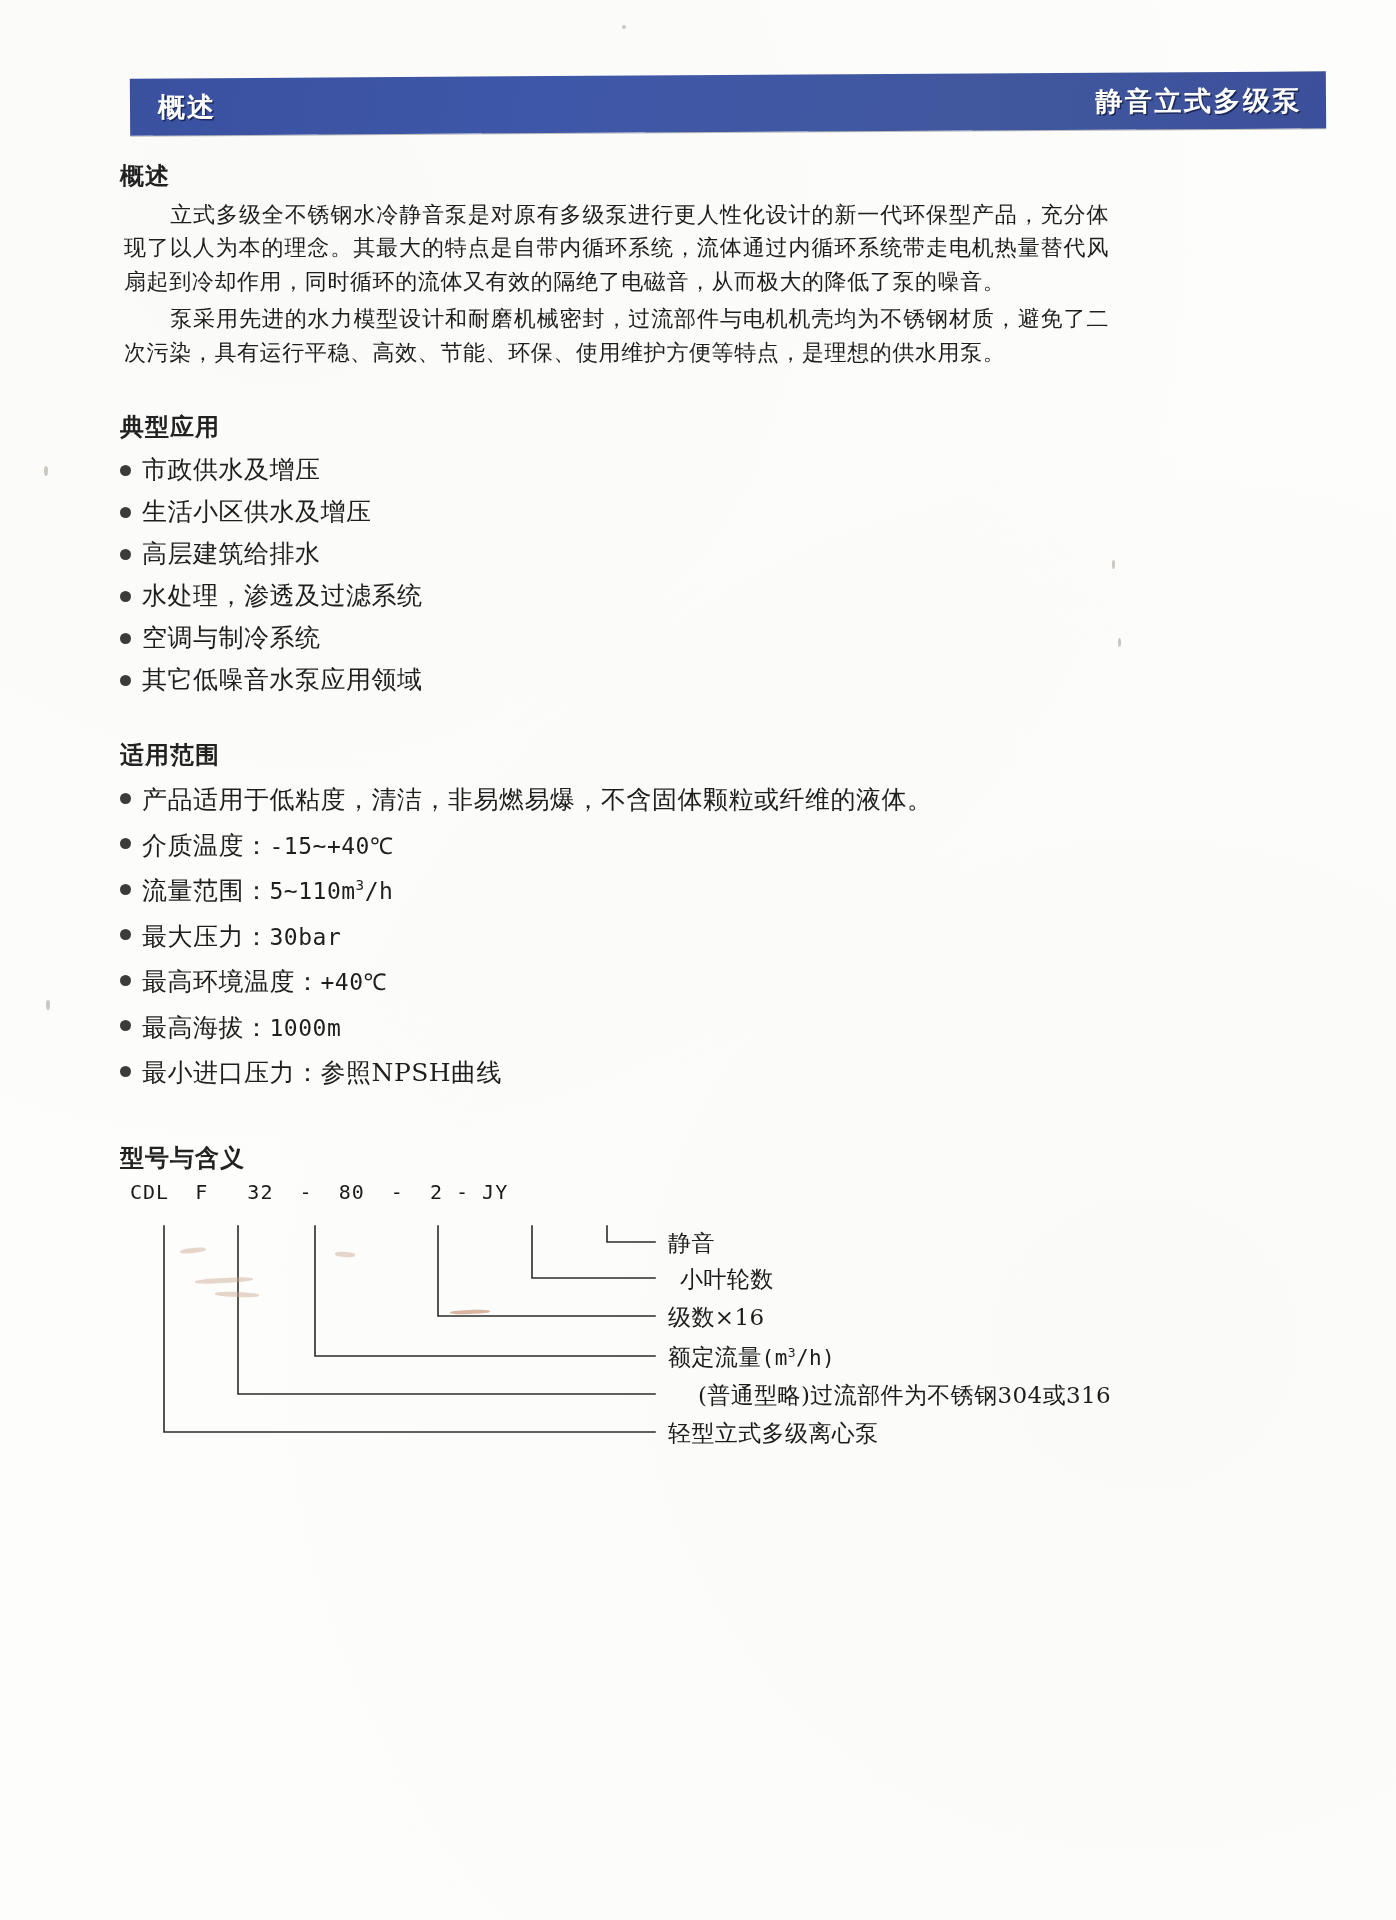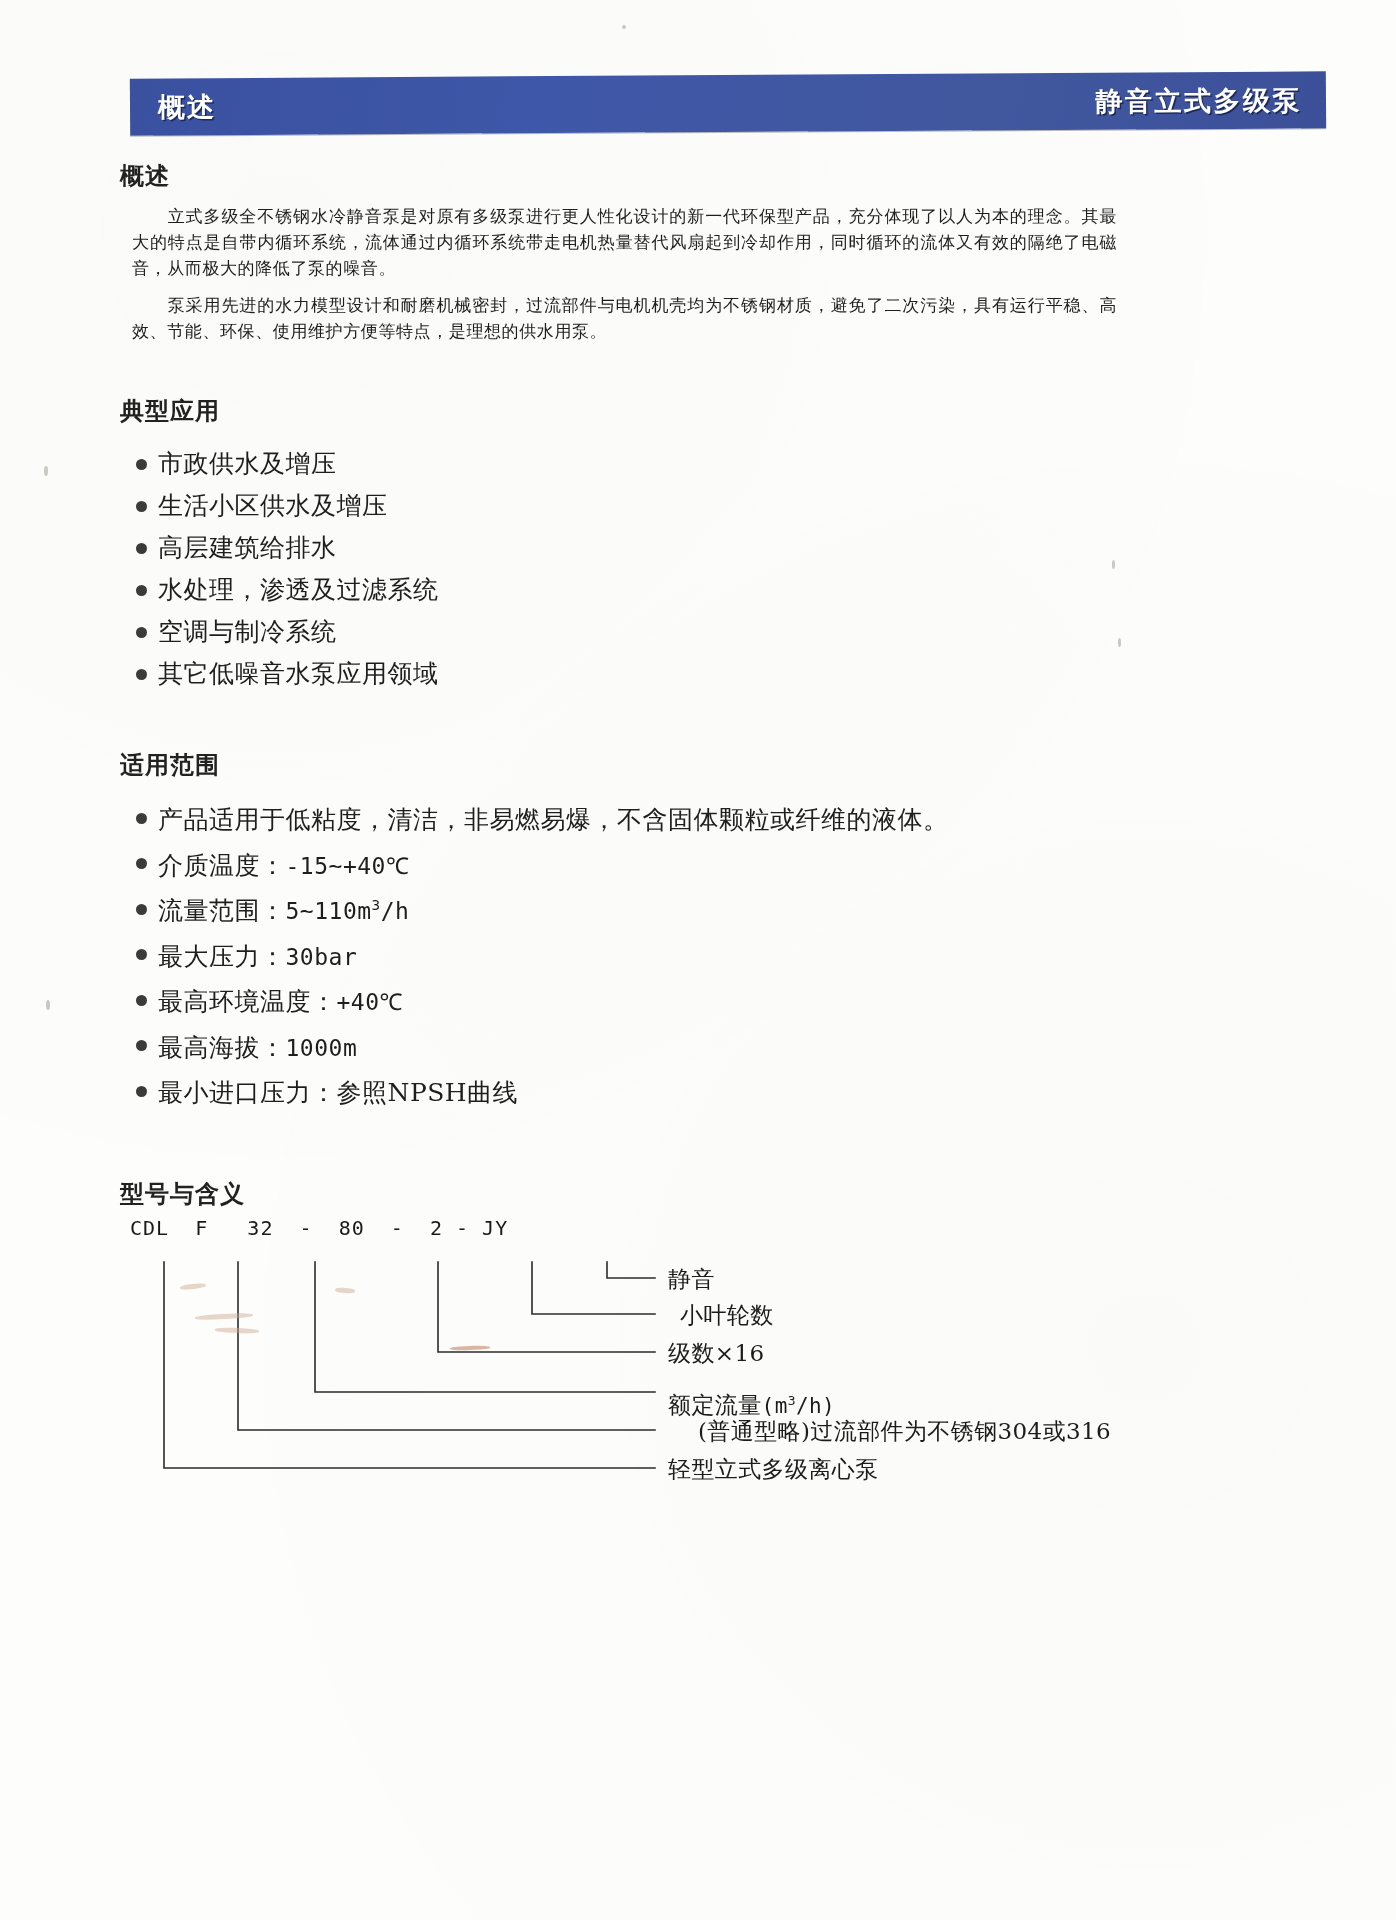--- a/index.html
+++ b/index.html
@@ -83,36 +83,36 @@
     font-weight: bold;
     font-size: 24px;
     color: #222;
     margin: 0 0 6px 0;
     letter-spacing: 1px;
   }
 
   .block { margin-left: 120px; width: 1000px; }
 
   .para {
-    font-size: 17px;
+    font-size: 22px;
     line-height: 1.52;
     letter-spacing: .6px;
     text-align: justify;
-    margin: 12px;
+    margin: 4px;
     width: 985px;
     color: #1e1e1e;
   }
   .para + .para { margin-top: 2px; }
   .indent { text-indent: 2.1em; }
   .gap-md { height: 38px; }
   .gap-lg { height: 46px; }
 
   ul.blist {
     list-style: none;
-    margin: 16px;
+    margin: 0;
     padding: 0;
   }
   ul.blist li {
     font-size: 25px;
     line-height: 1.62;
     letter-spacing: .5px;
     position: relative;
     padding-left: 22px;
     color: #1e1e1e;
   }
@@ -270,21 +270,21 @@
 
         <path d="M 118 46 L 118 214 L 535 214"></path>
 
         <path d="M 44 46 L 44 252 L 535 252"></path>
       </g>
     </svg>
 
     <div class="legend-item" style="left:548px; top:48px;">静音</div>
     <div class="legend-item" style="left:548px; top:84px;margin-left:12px;">小叶轮数</div>
     <div class="legend-item" style="left:548px; top:122px;">级数×16</div>
-    <div class="legend-item" style="left:548px; top:174px;"><span>额定流量</span><span class="mono-in">(m<sup class="m3">3</sup>/h)</span></div>
+    <div class="legend-item" style="left:548px; top:162px;"><span>额定流量</span><span class="mono-in">(m<sup class="m3">3</sup>/h)</span></div>
     <div class="legend-item" style="left:548px; top:200px;margin-left:30px;">(普通型略)过流部件为不锈钢304或316</div>
     <div class="legend-item" style="left:548px; top:238px;">轻型立式多级离心泵</div>
 
     <div class="smudge" style="left:60px;  top:68px;  width:26px; height:5px; transform:rotate(-6deg);"></div>
     <div class="smudge" style="left:215px; top:72px;  width:20px; height:5px; transform:rotate(4deg);"></div>
     <div class="smudge" style="left:75px;  top:98px;  width:58px; height:5px; transform:rotate(-3deg);"></div>
     <div class="smudge" style="left:95px;  top:112px; width:44px; height:5px; transform:rotate(2deg);"></div>
     <div class="smudge" style="left:330px; top:130px; width:40px; height:4px; transform:rotate(-2deg); background:#b5704a; opacity:.5;"></div>
   </div>
 

